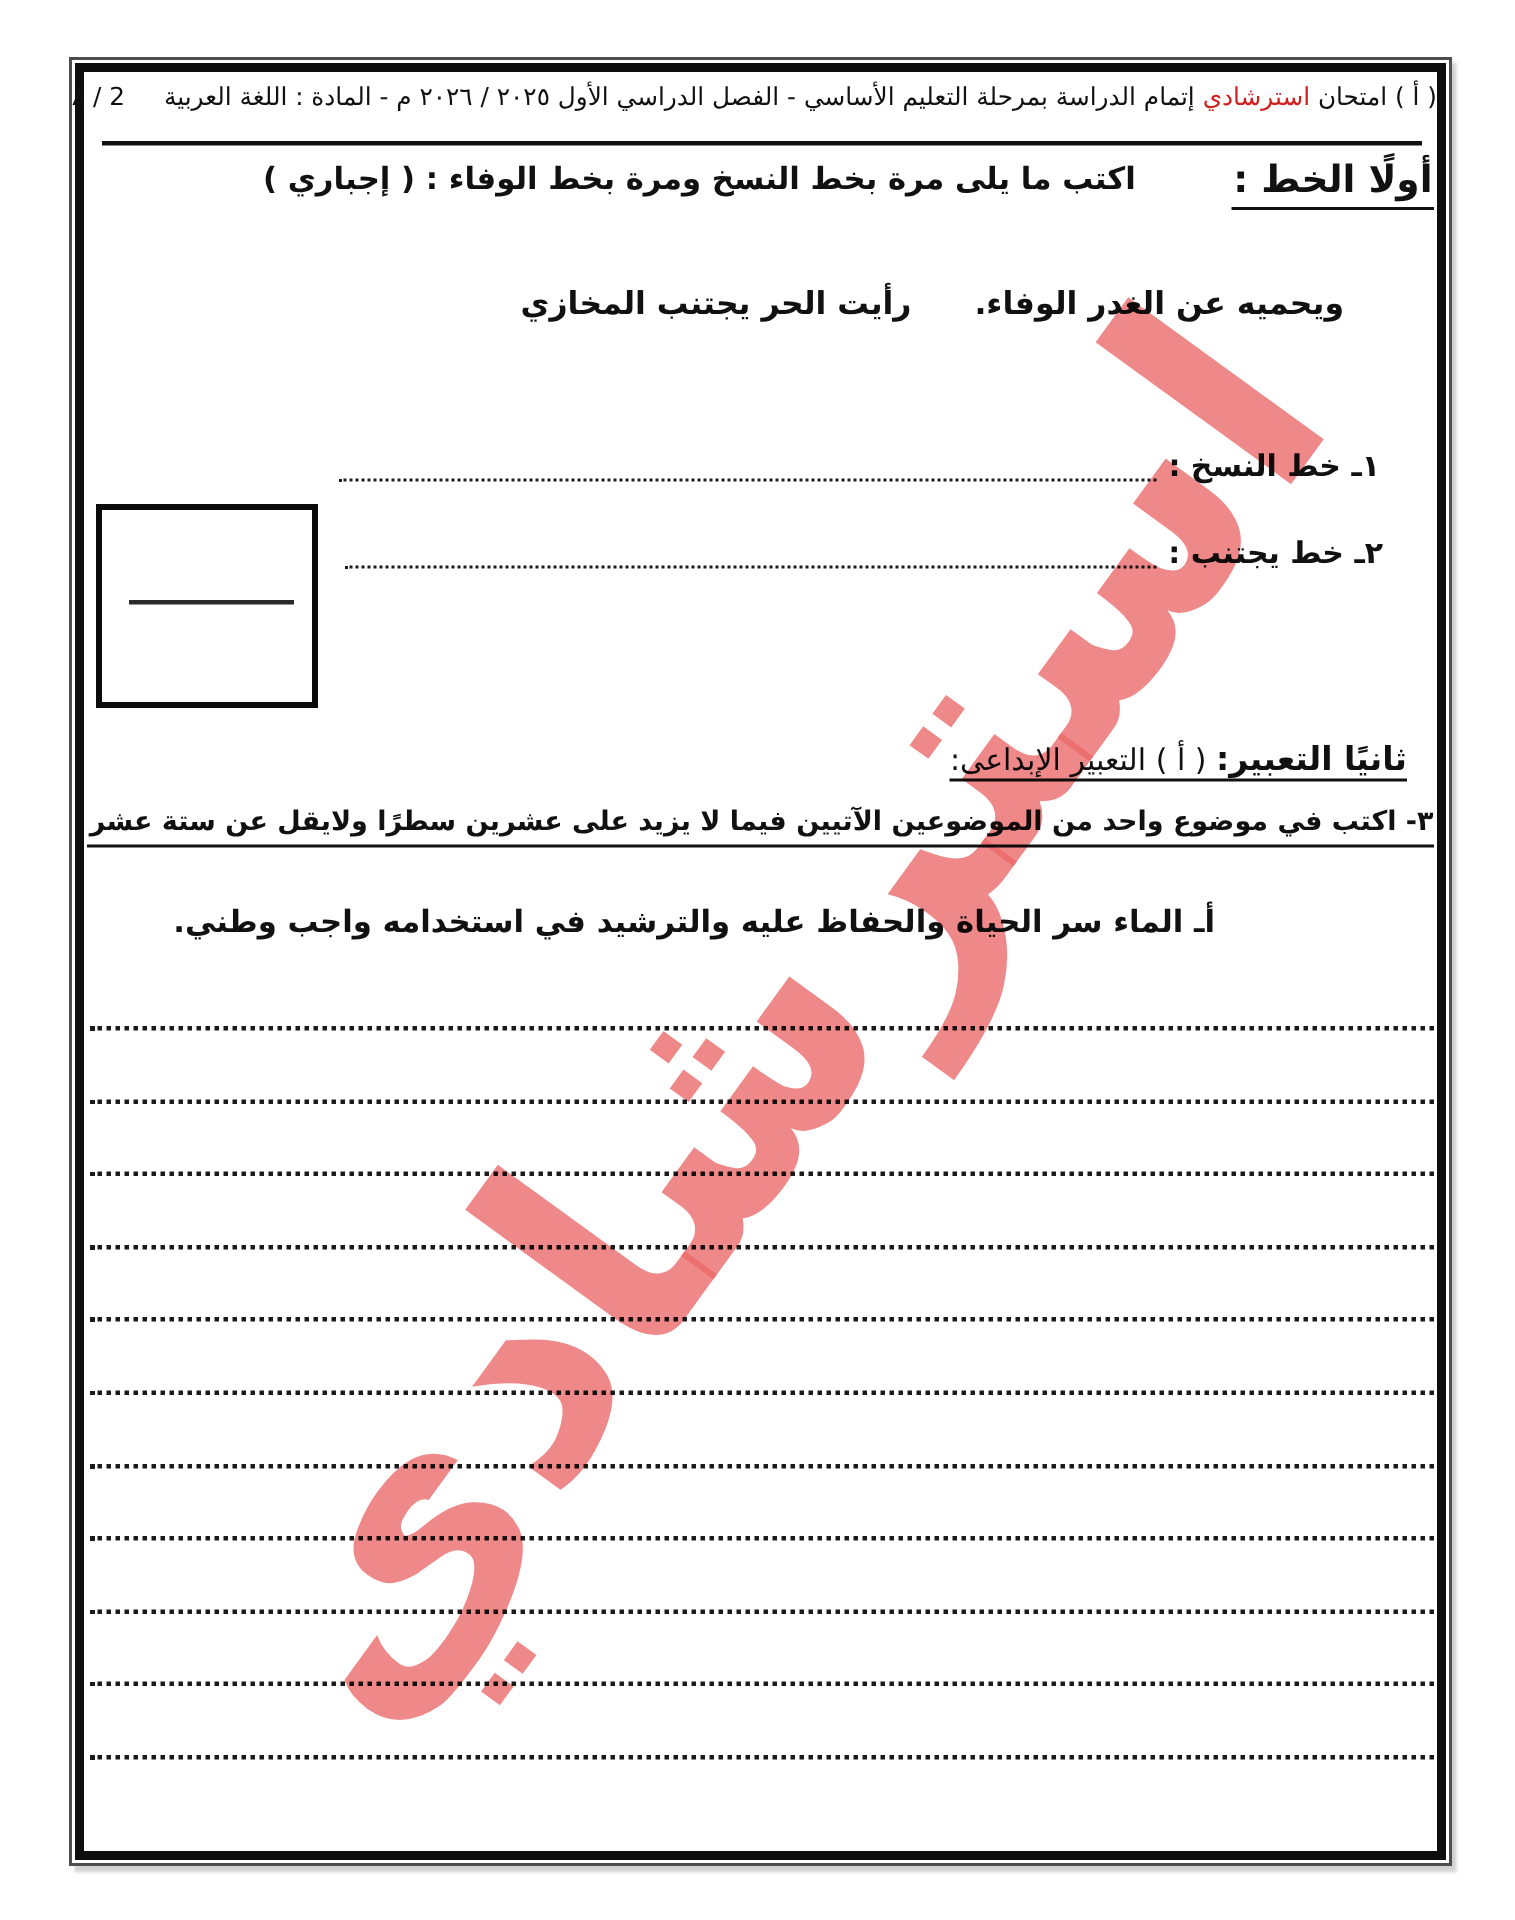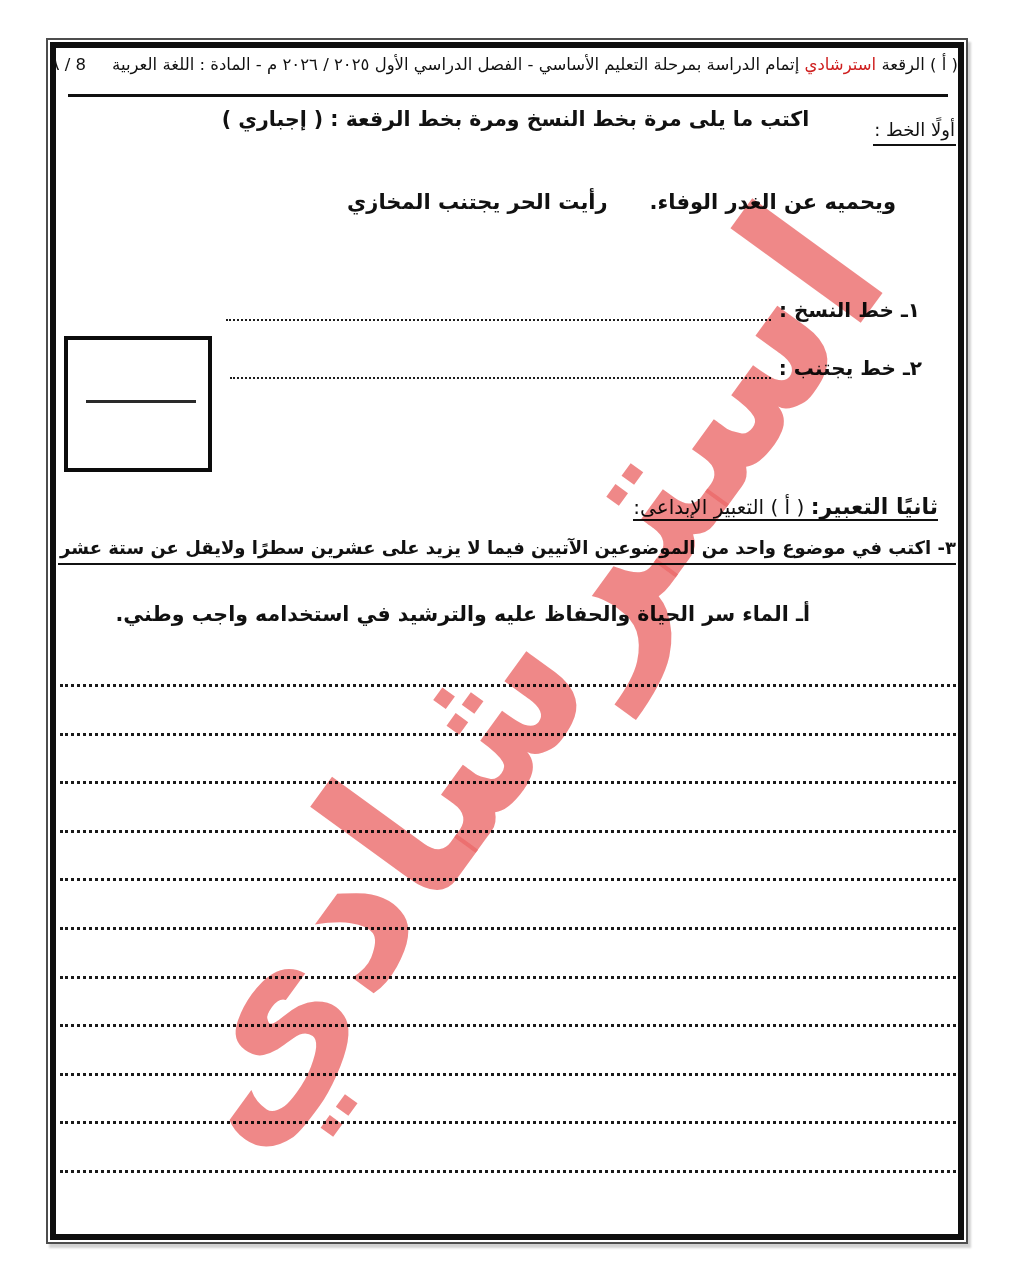--- a/index.html
+++ b/index.html
@@ -16,21 +16,21 @@
   .content{position:absolute;inset:0;direction:rtl;}
 
   .hdr{
     position:absolute;top:7px;left:0;right:0;text-align:center;
     font-size:16.5px;font-weight:400;white-space:nowrap;letter-spacing:0;
   }
   .hdr .pagenum{margin-right:26px;}
   .hdr-rule{position:absolute;top:46px;left:12px;right:10px;height:3px;background:#101010;}
 
   .s1-row{position:absolute;top:57px;right:2px;left:10px;display:flex;align-items:flex-start;gap:64px;}
-  .s1-title{font-size:18px;font-weight:400;border-bottom:2.5px solid #111;padding:0 1px 4px 1px;white-space:nowrap;margin-top:14px;}
+  .s1-title{font-size:25px;font-weight:700;border-bottom:2.5px solid #111;padding:0 1px 4px 1px;white-space:nowrap;}
   .s1-instr{font-size:20.5px;font-weight:700;white-space:nowrap;padding-top:2px;}
 
   .verse-row{position:absolute;top:142px;right:62px;display:flex;gap:42px;font-size:21px;font-weight:700;white-space:nowrap;}
 
   .khat-row{position:absolute;display:flex;align-items:flex-start;gap:8px;font-size:20px;font-weight:700;white-space:nowrap;text-align:right;}
   .khat-row .dotfill{flex:1;height:21px;border-bottom:2.6px dotted #1c1c1c;}
   .khat-naskh{top:250px;right:38px;left:170px;}
   .khat-ruqaa{top:308px;right:36px;left:174px;}
 
   .stamp-box{position:absolute;left:8px;top:288px;width:140px;height:128px;border:4px solid #0c0c0c;background:#fff;}
@@ -60,26 +60,26 @@
     mix-blend-mode:multiply;white-space:nowrap;
   }
 </style>
 </head>
 <body>
 
 <div class="frame-outer">
   <div class="frame-inner">
     <div class="content">
 
-      <div class="hdr"><span>( أ ) الرقعة </span><span style="color: rgb(207, 32, 32);">استرشادي</span><span> إتمام الدراسة بمرحلة التعليم الأساسي - الفصل الدراسي الأول ٢٠٢٥ / ٢٠٢٦ م  -  المادة : اللغة العربية</span><span class="pagenum">8 / ٨</span></div>
+      <div class="hdr"><span>( أ ) امتحان </span><span style="color: rgb(207, 32, 32);">استرشادي</span><span> إتمام الدراسة بمرحلة التعليم الأساسي - الفصل الدراسي الأول ٢٠٢٥ / ٢٠٢٦ م  -  المادة : اللغة العربية</span><span class="pagenum">2 / ٨</span></div>
       <div class="hdr-rule"></div>
 
       <div class="s1-row">
         <span class="s1-title">أولًا الخط :</span>
-        <span class="s1-instr">اكتب ما يلى مرة بخط النسخ ومرة بخط الرقعة : ( إجباري )</span>
+        <span class="s1-instr">اكتب ما يلى مرة بخط النسخ ومرة بخط الوفاء : ( إجباري )</span>
       </div>
 
       <div class="verse-row">
         <span>ويحميه عن الغدر الوفاء.</span>
         <span>رأيت الحر يجتنب المخازي</span>
       </div>
 
       <div class="khat-row khat-naskh">
         <span>١ـ خط النسخ :</span>
         <span class="dotfill"></span>

